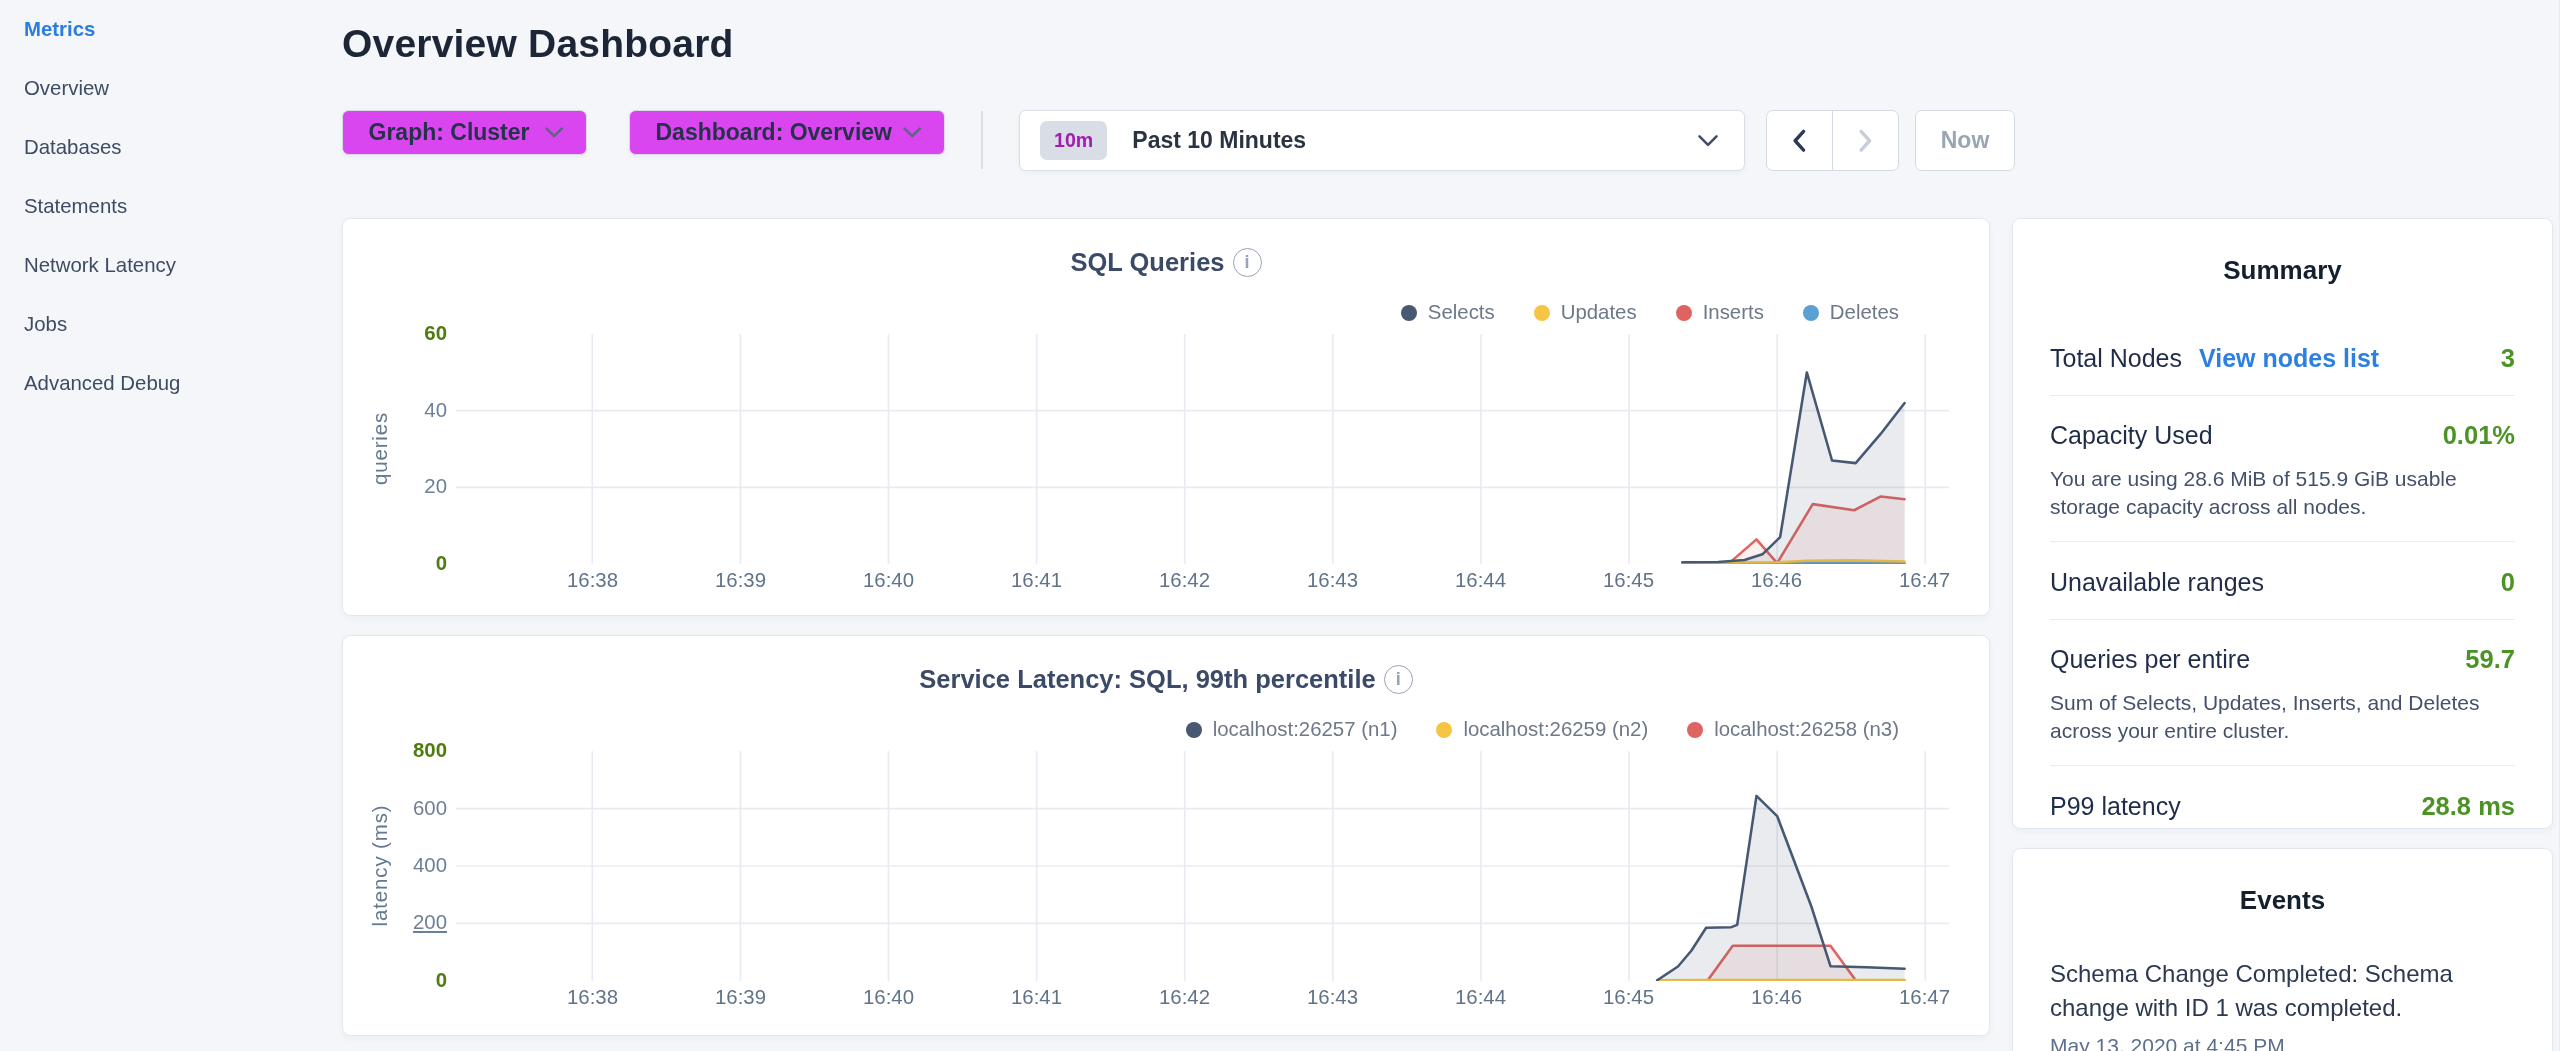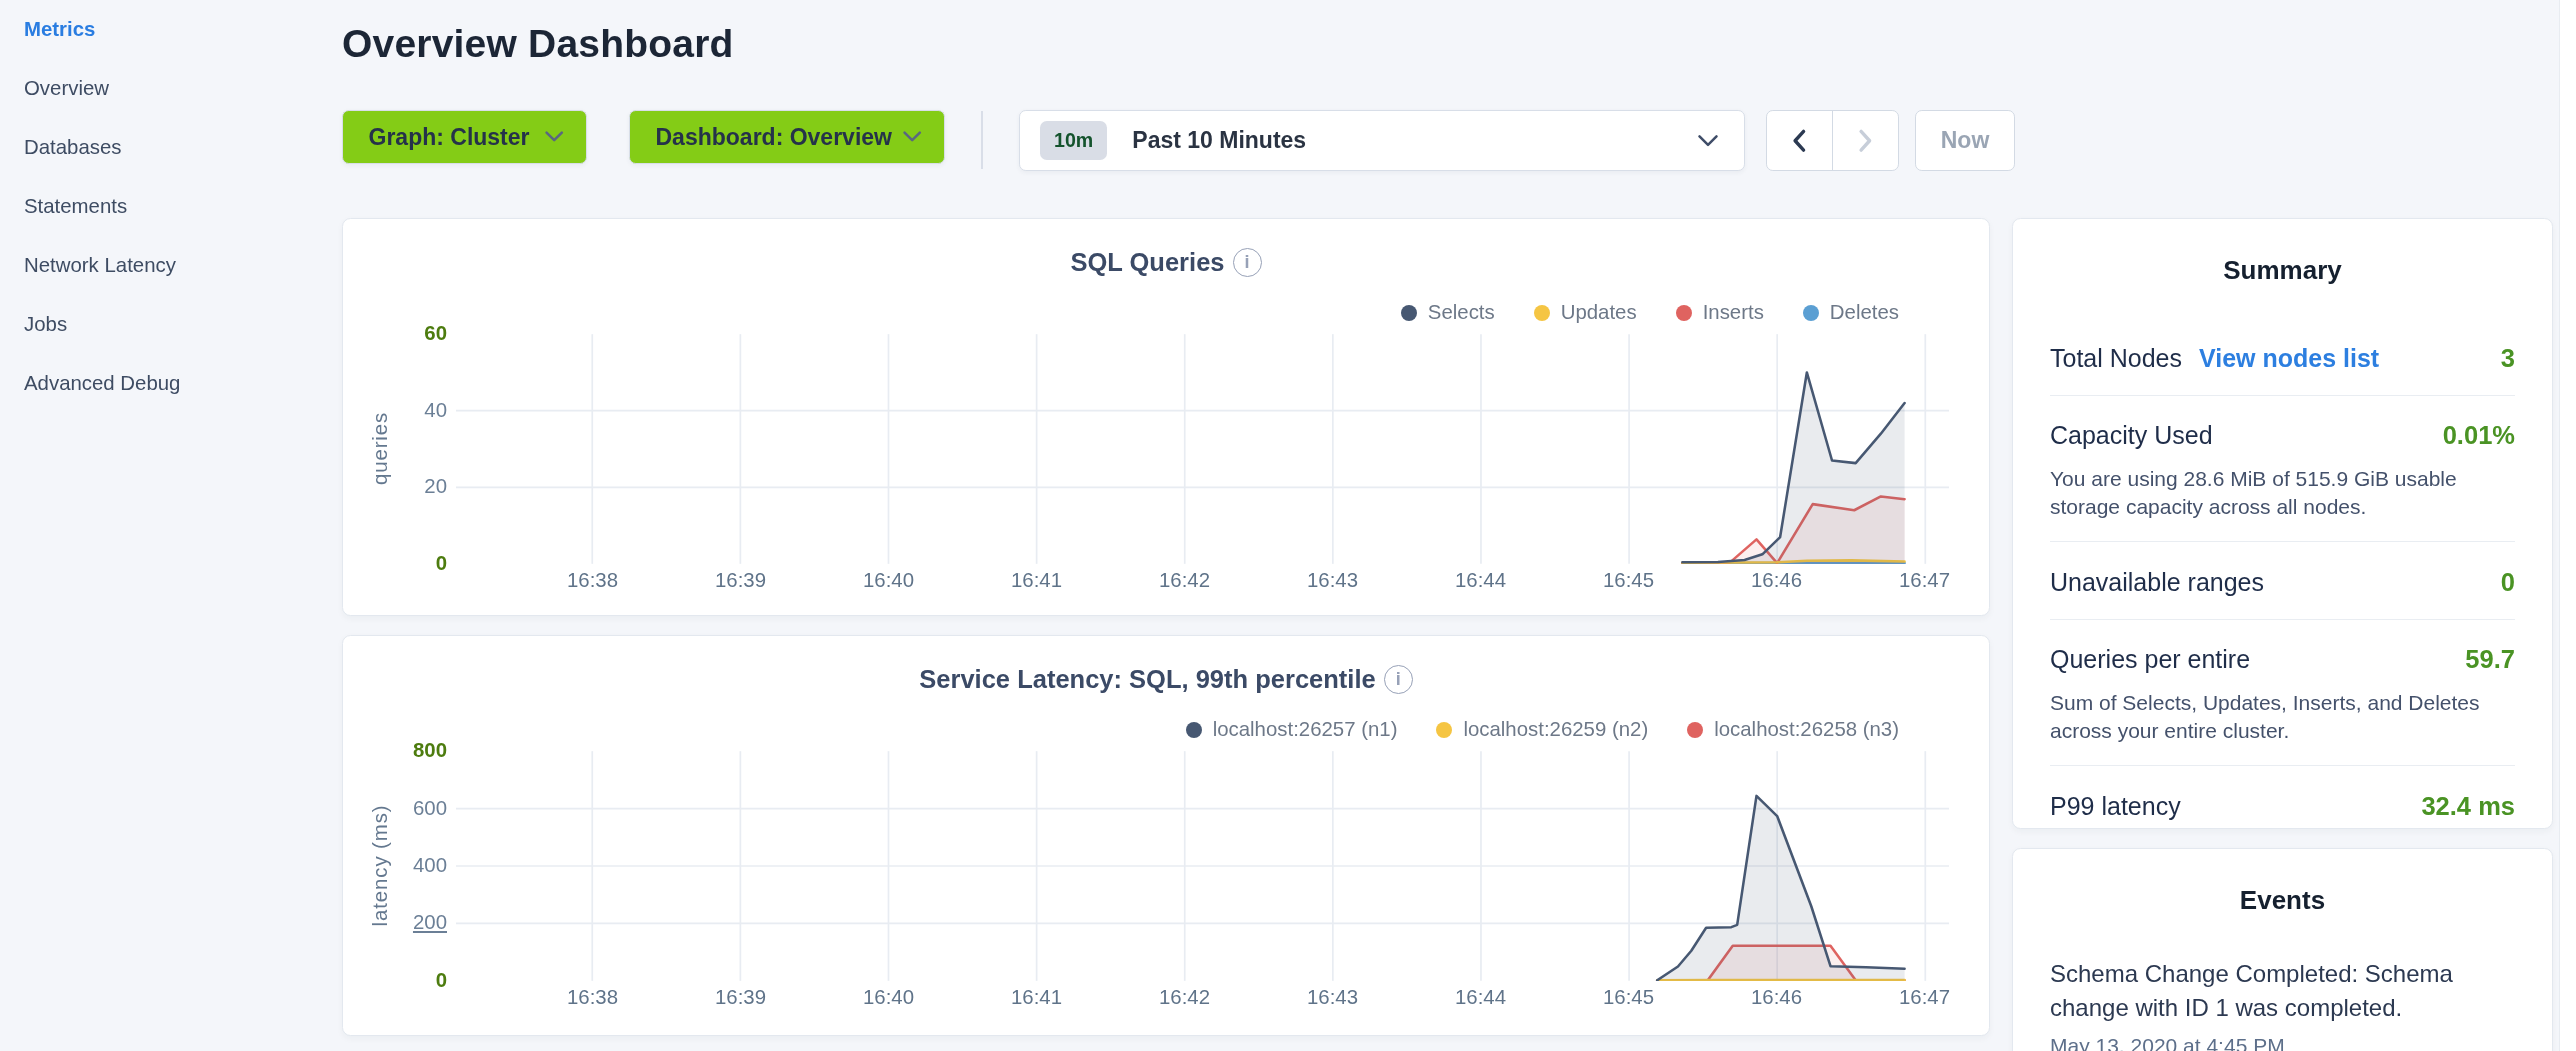--- a/index.html
+++ b/index.html
@@ -16,38 +16,38 @@
     height:59px; line-height:59px; padding-left:24px;
     font-size:20.4px; color:#3e4c63; cursor:pointer; white-space:nowrap;
   }
   .side-item.active { color:#2a7de1; font-weight:700; }
   
   .page-title {
     position:absolute; left:342px; top:22px;
     font-size:39px; font-weight:600; color:#1c2636; letter-spacing:0.2px;
   }
   .dropdown {
-    position:absolute; top:110px; height:54px; background:#84cc16;
+    position:absolute; top:110px; height:45px; background:#d946ef;
     border:1.7px solid #d8dee8; border-radius:6.8px;
     display:flex; align-items:center; justify-content:space-between;
     padding:0 22px 0 25.5px; cursor:pointer;
     box-shadow:0 1.7px 4.3px rgba(40,55,80,.05);
   }
   .dropdown .dd-label { font-size:23px; font-weight:600; color:#25324a; white-space:nowrap; }
   #dd-graph { left:342px; width:245px; }
   #dd-dash  { left:629px; width:316px; }
   .vdivider { position:absolute; left:981px; top:111px; width:1.7px; height:58px; background:#d9dee8; }
   .timesel {
     position:absolute; left:1019px; top:110px; width:726px; height:61px;
     background:#fff; border:1.7px solid #d8dee8; border-radius:6.8px;
     display:flex; align-items:center; padding:0 24px 0 20.4px; cursor:pointer;
     box-shadow:0 1.7px 4.3px rgba(40,55,80,.05);
   }
   .time-badge {
-    background:#d9dde6; color:#14532d; font-size:19.6px; font-weight:700;
+    background:#d9dde6; color:#a21caf; font-size:19.6px; font-weight:700;
     padding:7.7px 13.6px; border-radius:6.8px;
   }
   .time-label { font-size:23px; font-weight:700; color:#2a3342; margin-left:25.5px; }
   .timesel .spacer { flex:1; }
   .pager {
     position:absolute; left:1766px; top:110px; width:133px; height:61px;
     background:#fff; border:1.7px solid #d3dae4; border-radius:6.8px;
     display:flex; overflow:hidden;
   }
   .pager .pg-btn { width:50%; display:flex; align-items:center; justify-content:center; cursor:pointer; }
@@ -325,21 +325,21 @@
           <span class="sum-label">Queries per entire</span>
           <span class="spacer"></span>
           <span class="sum-value">59.7</span>
         </div>
         <div class="sum-note">Sum of Selects, Updates, Inserts, and Deletes across your entire cluster.</div>
       </div>
       <div class="sum-group bordered">
         <div class="sum-row">
           <span class="sum-label">P99 latency</span>
           <span class="spacer"></span>
-          <span class="sum-value">32.4 ms</span>
+          <span class="sum-value">28.8 ms</span>
         </div>
       </div>
     </div>
 </div>
 
 <div class="card" id="events-card">
   <div class="panel-title">Events</div>
   <div id="events-list">
       <div class="event-item">
         <div class="event-text">Schema Change Completed: Schema change with ID 1 was completed.</div>

